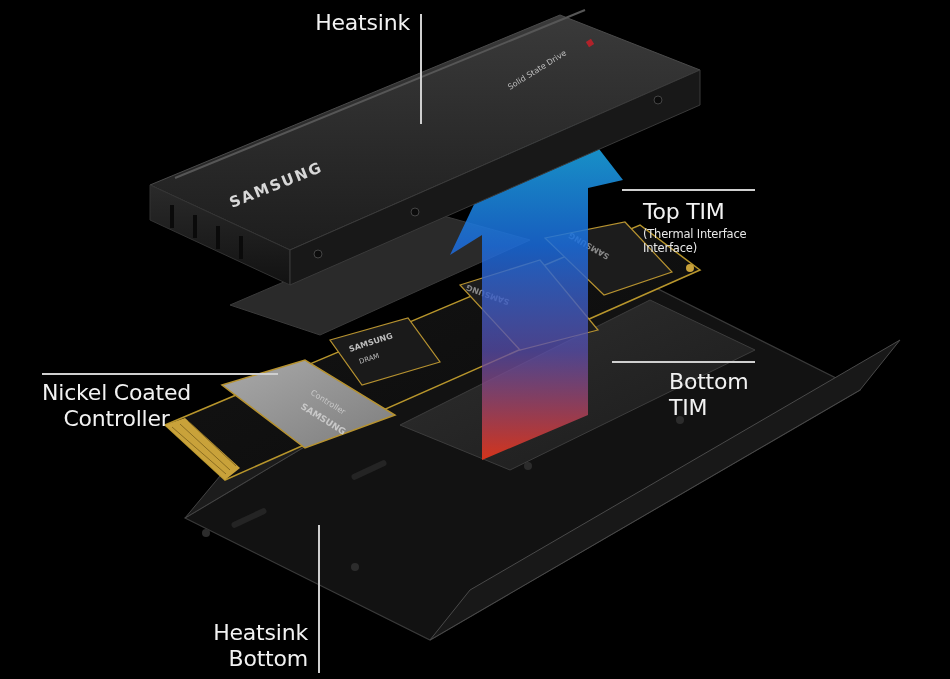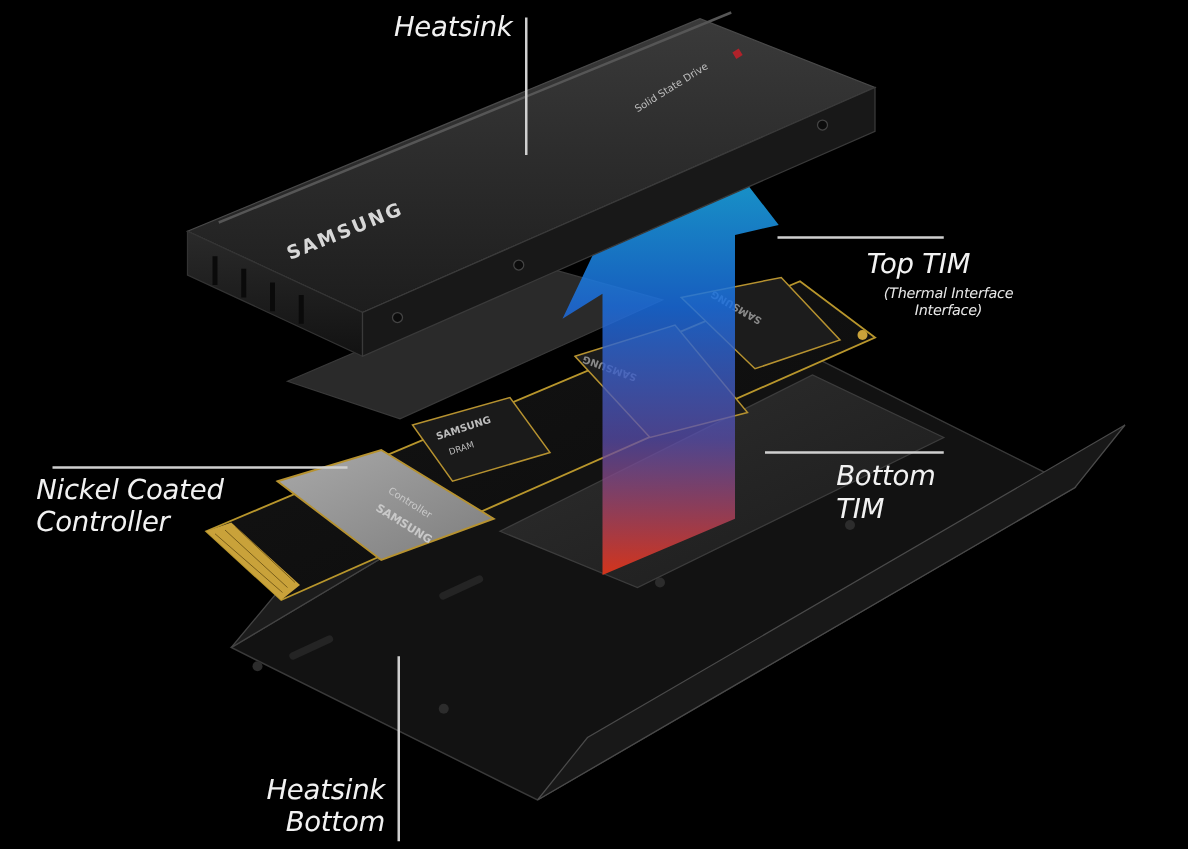--- a/index.html
+++ b/index.html
@@ -1,22 +1,22 @@
 <!DOCTYPE html>
 <html><head>
   <meta charset="utf-8">
   <style>
     html, body { margin: 0; padding: 0; background: #000; }
     body { width: 950px; height: 679px; position: relative; overflow: hidden;
            font-family: "DejaVu Sans", "Liberation Sans", sans-serif; color: #fff; }
     #stage { position: absolute; left: 0; top: 0; width: 950px; height: 679px; }
     .label { position: absolute; color: #f2f2f2; font-weight: 500; line-height: 1.2; letter-spacing: -0.2px; }
-    .label .line1, .label .line2 { display: block; font-style: italic; }
+    .label .line1, .label .line2 { display: block; }
     .big { font-size: 22px; }
-    .sub { font-size: 11.5px; line-height: 1.2; color: #e8e8e8; margin-top: 3px; margin-left: 48px; }
+    .sub { font-size: 11.5px; line-height: 1.2; color: #e8e8e8; margin-top: 3px; }
     .rule { position: absolute; background: #cfcfcf; }
     .t-right { text-align: right; }
   </style>
 </head>
 <body>
 
 <div id="stage">
 
   <svg width="950" height="679" viewBox="0 0 950 679" style="position:absolute;left:0;top:0">
     <defs>
@@ -129,34 +129,34 @@
   <div class="rule" style="left:420px;top:14px;width:2px;height:110px;"></div>
   <div class="rule" style="left:622px;top:189px;width:133px;height:2px;"></div>
   <div class="rule" style="left:612px;top:361px;width:143px;height:2px;"></div>
   <div class="rule" style="left:42px;top:373px;width:236px;height:2px;"></div>
   <div class="rule" style="left:318px;top:525px;width:2px;height:148px;"></div>
 
   <div class="label big t-right" style="left:290px;top:10px;width:120px;">
     <span class="line1">Heatsink</span>
   </div>
 
-  <div class="label" style="left:659px;top:199px;text-align:center;">
+  <div class="label" style="left:643px;top:199px;">
     <span class="line1 big">Top TIM</span>
     <div class="sub">
       <span class="line1">(Thermal Interface</span>
       <span class="line2">Interface)</span>
     </div>
   </div>
 
   <div class="label big" style="left:669px;top:369px;">
     <span class="line1">Bottom</span>
     <span class="line2">TIM</span>
   </div>
 
-  <div class="label big" style="left:29px;top:380px;">
+  <div class="label big" style="left:42px;top:380px;text-align:center;">
     <span class="line1">Nickel Coated</span>
     <span class="line2">Controller</span>
   </div>
 
   <div class="label big t-right" style="left:190px;top:620px;width:118px;">
     <span class="line1">Heatsink</span>
     <span class="line2">Bottom</span>
   </div>
 </div>
 

